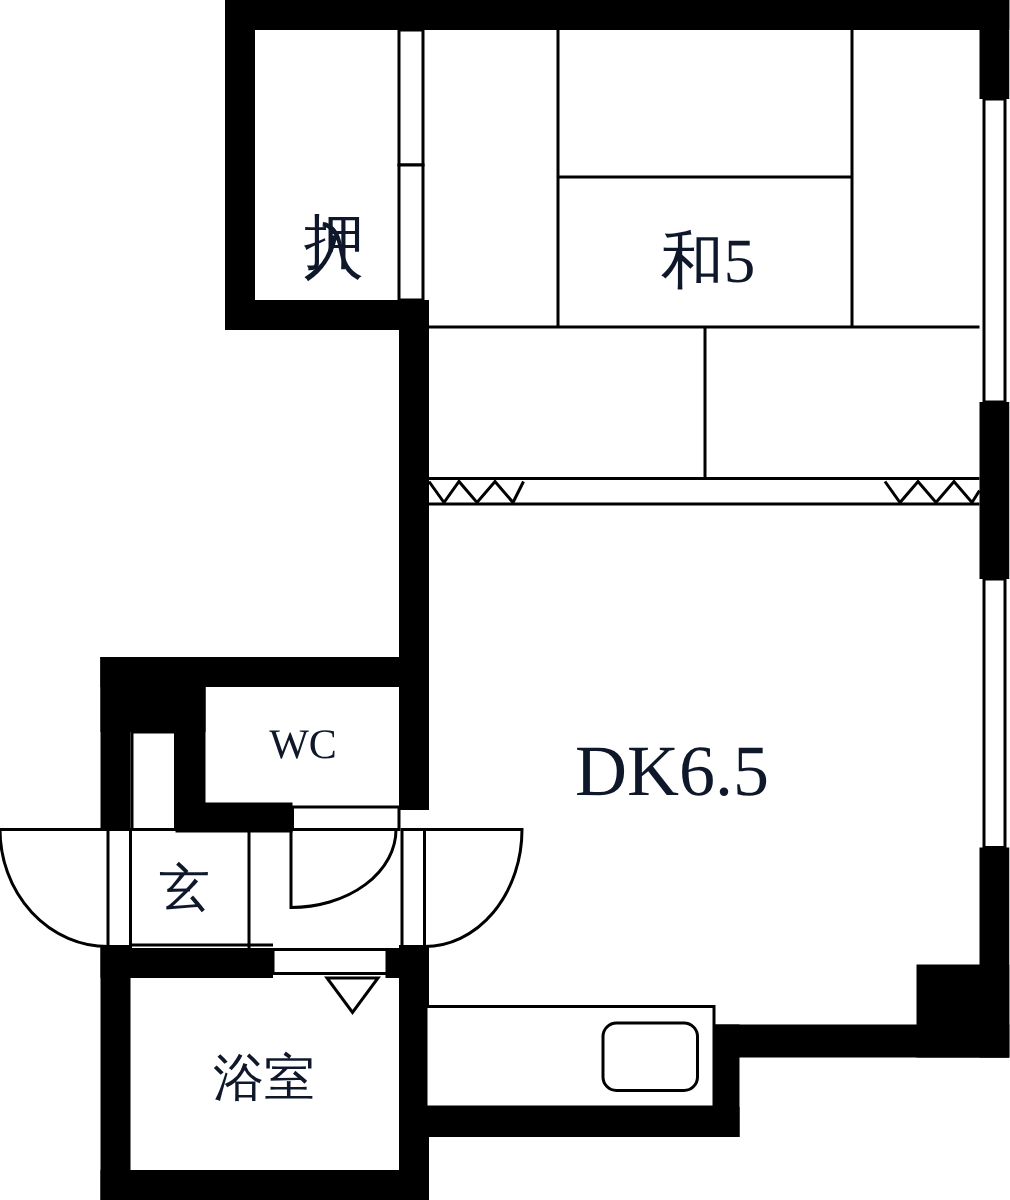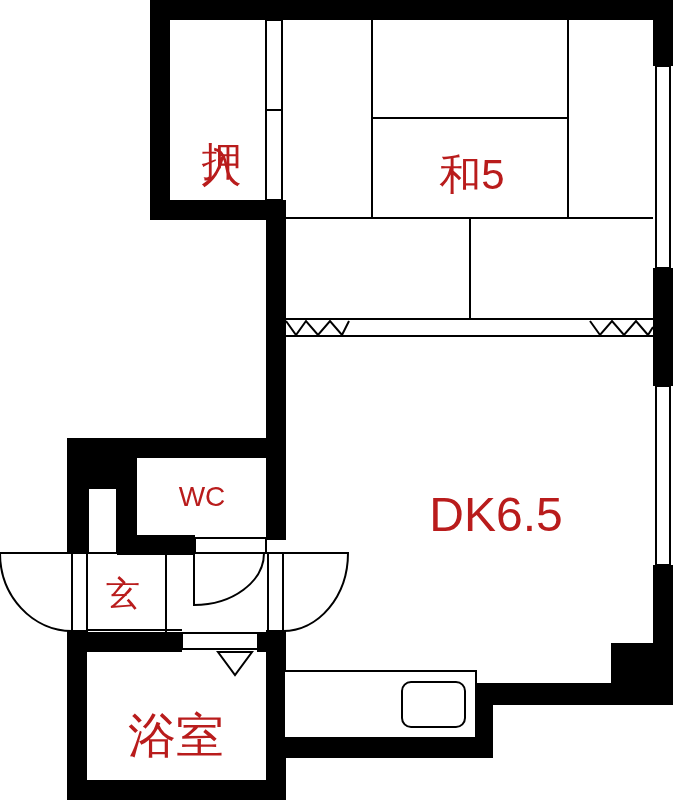--- a/index.html
+++ b/index.html
@@ -3,22 +3,22 @@
   <meta charset="utf-8">
   <style>
     html, body { margin: 0; padding: 0; background: #ffffff; }
     body { width: 673px; height: 800px; position: relative; overflow: hidden; }
     #plan { position: absolute; left: 0; top: 0; width: 673px; height: 800px; }
     .wall { fill: #000000; }
     .line { fill: none; stroke: #000000; stroke-width: 2; }
     .thin { fill: #ffffff; stroke: #000000; stroke-width: 2; }
     .label {
       position: absolute;
-      font-family: Liberation Sans, sans-serif;
-      color: #b91c1c;
+      font-family: Liberation Serif, serif;
+      color: #0f172a;
       line-height: 1;
       white-space: nowrap;
       transform: translate(-50%, -50%);
     }
     .label.vertical { writing-mode: vertical-rl; letter-spacing: 4px; }
   </style>
 </head>
 <body>
 
 <svg id="plan" viewBox="0 0 673 800" xmlns="http://www.w3.org/2000/svg">
@@ -112,16 +112,16 @@
   </g>
 
   <g>
     <rect class="thin" x="284" y="671" width="192" height="67"></rect>
     <rect class="thin" x="402" y="682" width="63" height="45" rx="9" ry="9"></rect>
   </g>
 </svg>
 
 <div class="label vertical" style="left:222px; top:114px; font-size:40px;">押入</div>
 <div class="label" style="left:472px; top:175px; font-size:42px;">和5</div>
-<div class="label" style="left:496px; top:515px; font-size:48px;">DK6.5</div>
+<div class="label" style="left:448px; top:515px; font-size:48px;">DK6.5</div>
 <div class="label" style="left:202px; top:497px; font-size:28px;">WC</div>
 <div class="label" style="left:123px; top:593px; font-size:34px;">玄</div>
-<div class="label" style="left:176px; top:736px; font-size:48px;">浴室</div>
+<div class="label" style="left:176px; top:720px; font-size:34px;">浴室</div>
 
 </body></html>

